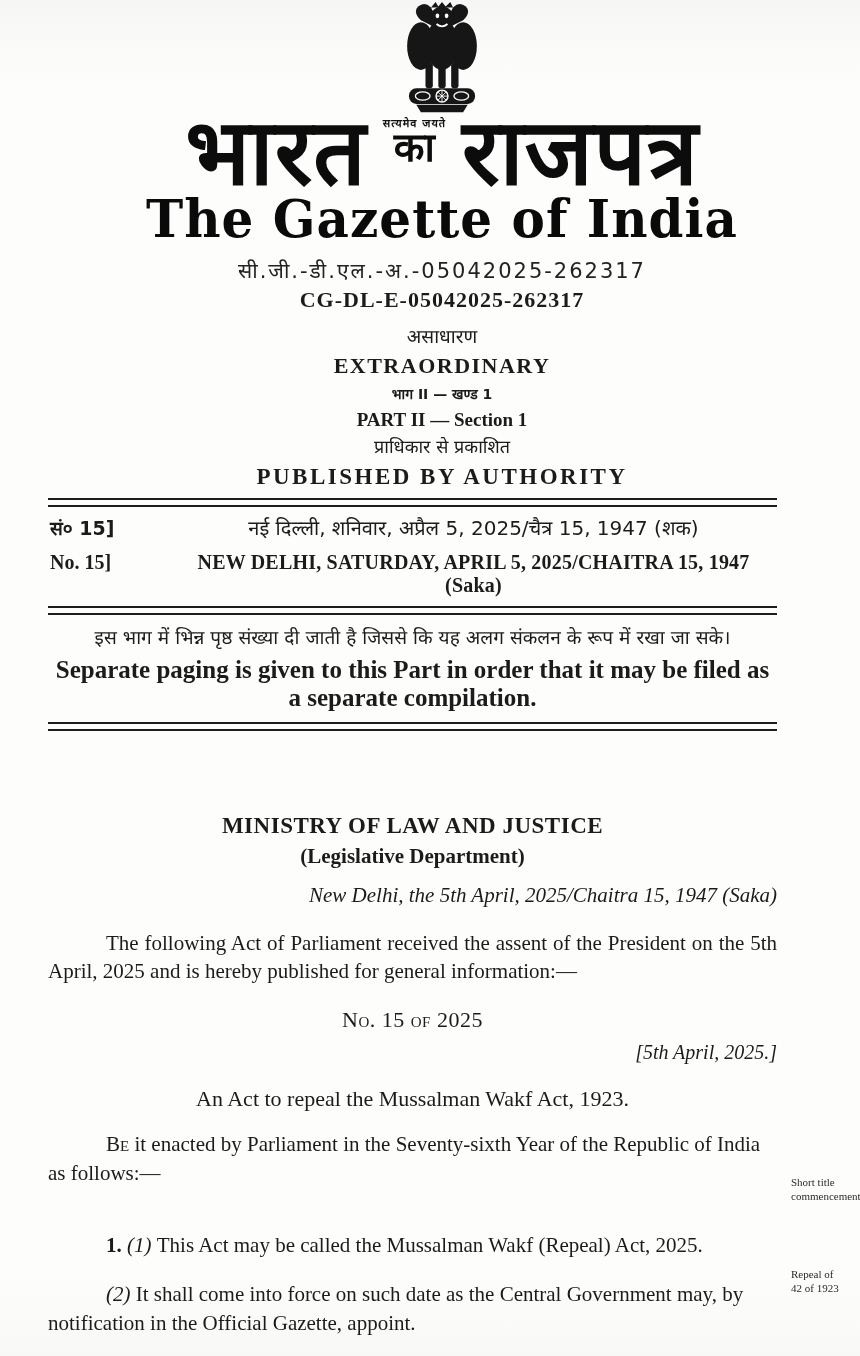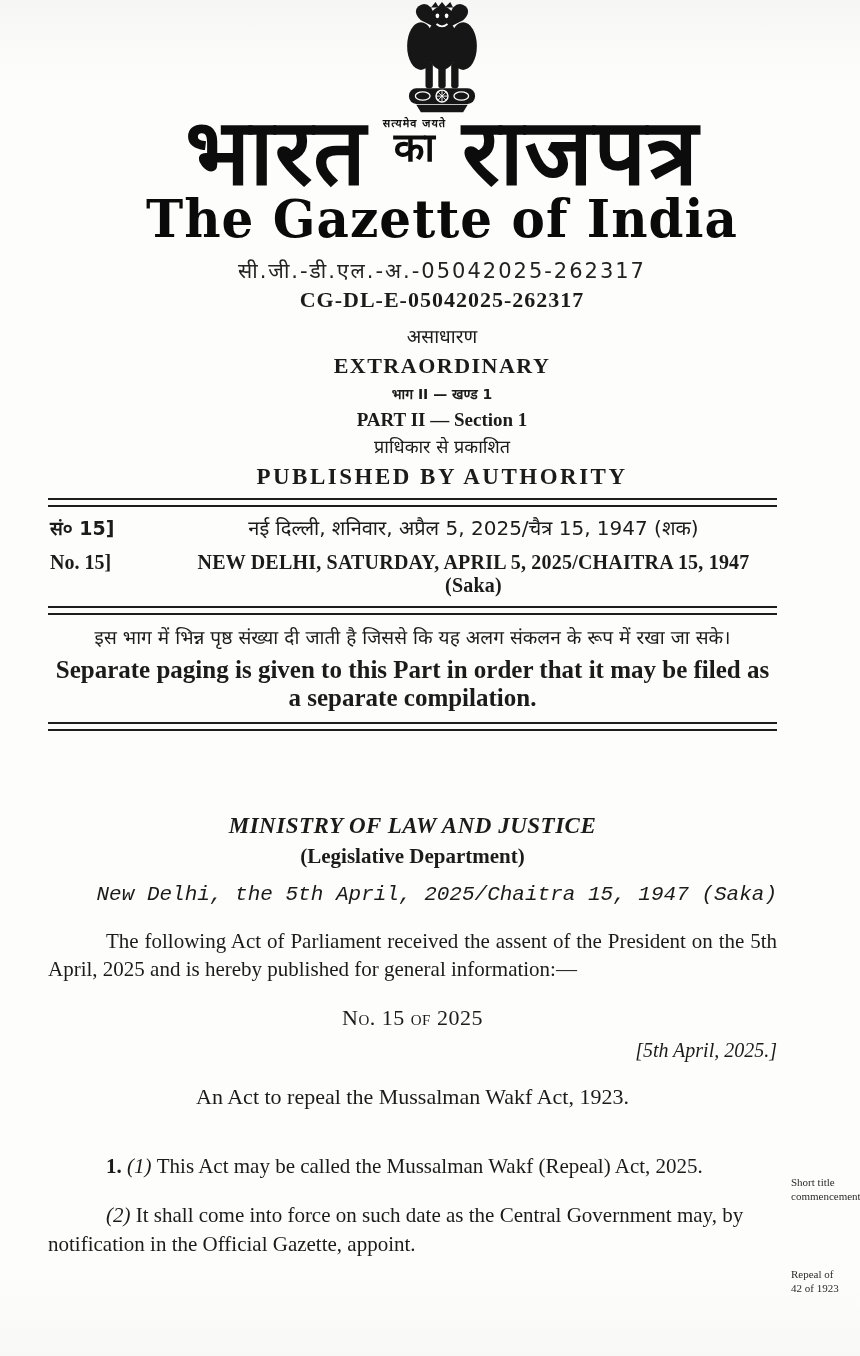--- a/index.html
+++ b/index.html
@@ -66,23 +66,23 @@
   .line2{margin-top:10px;}
   .in-en{font-weight:700;font-size:20px;}
   .id-en{font-weight:700;font-size:20px;letter-spacing:.2px;}
 
   .paging-note{text-align:center;padding:9px 0 10px 0;}
   .pn-hi{font-family:"DejaVu Sans", sans-serif;font-size:19px;}
   .pn-en{font-weight:700;font-size:25px;margin-top:6px;}
 
   
   .ministry{margin-top:82px;text-align:center;}
-  .min-name{font-weight:700;font-size:23px;letter-spacing:.5px;font-style:italic;}
+  .min-name{font-weight:700;font-size:23px;letter-spacing:.5px;}
   .min-dept{font-weight:700;font-size:21px;margin-top:5px;}
-  .dateline{text-align:right;font-style:italic;font-size:21px;margin-top:14px;font-family:Liberation Mono, monospace;}
+  .dateline{text-align:right;font-style:italic;font-size:21px;margin-top:14px;}
 
   .assent-para{margin-top:22px;font-size:21px;line-height:1.33;text-align:justify;text-indent:58px;}
 
   .act-title{text-align:center;font-size:23px;margin-top:24px;letter-spacing:.3px;}
   .act-no{text-align:center;font-size:22px;margin-top:11px;font-variant:small-caps;letter-spacing:.5px;}
   .assent-date{text-align:right;font-style:italic;font-size:20px;margin-top:8px;}
   .long-title{text-align:center;font-size:22px;margin-top:22px;}
   .enacting{margin-top:18px;font-size:21px;line-height:1.4;text-indent:58px;}
   .sc{font-variant:small-caps;}
 
@@ -186,20 +186,21 @@
       <div class="min-dept">(Legislative Department)</div>
     </div>
     <div class="dateline">New Delhi, the 5th April, 2025/Chaitra 15, 1947 (Saka)</div>
 
     <p class="assent-para">The following Act of Parliament received the assent of the President on the 5th April, 2025 and is hereby published for general information:—</p>
 
     <div class="act-no">No. 15 of 2025</div>
     <div class="assent-date">[5th April, 2025.]</div>
     <div class="long-title">An Act to repeal the Mussalman Wakf Act, 1923.</div>
 
+    <p class="enacting"><span class="sc">Be</span><span> it enacted by Parliament in the Seventy-sixth Year of the Republic of India as follows:—</span></p>
 
     <div class="sections">
       <p class="section-para"><span class="sec-num">1.</span><span class="sec-sub"> (1) </span><span>This Act may be called the Mussalman Wakf (Repeal) Act, 2025.</span></p>
       <p class="section-para"><span class="sec-num"></span><span class="sec-sub">(2) </span><span>It shall come into force on such date as the Central Government may, by notification in the Official Gazette, appoint.</span></p>
 
     </div>
   </div>
 
   <div class="margin-note mn-1">
     <div>Short title</div>

